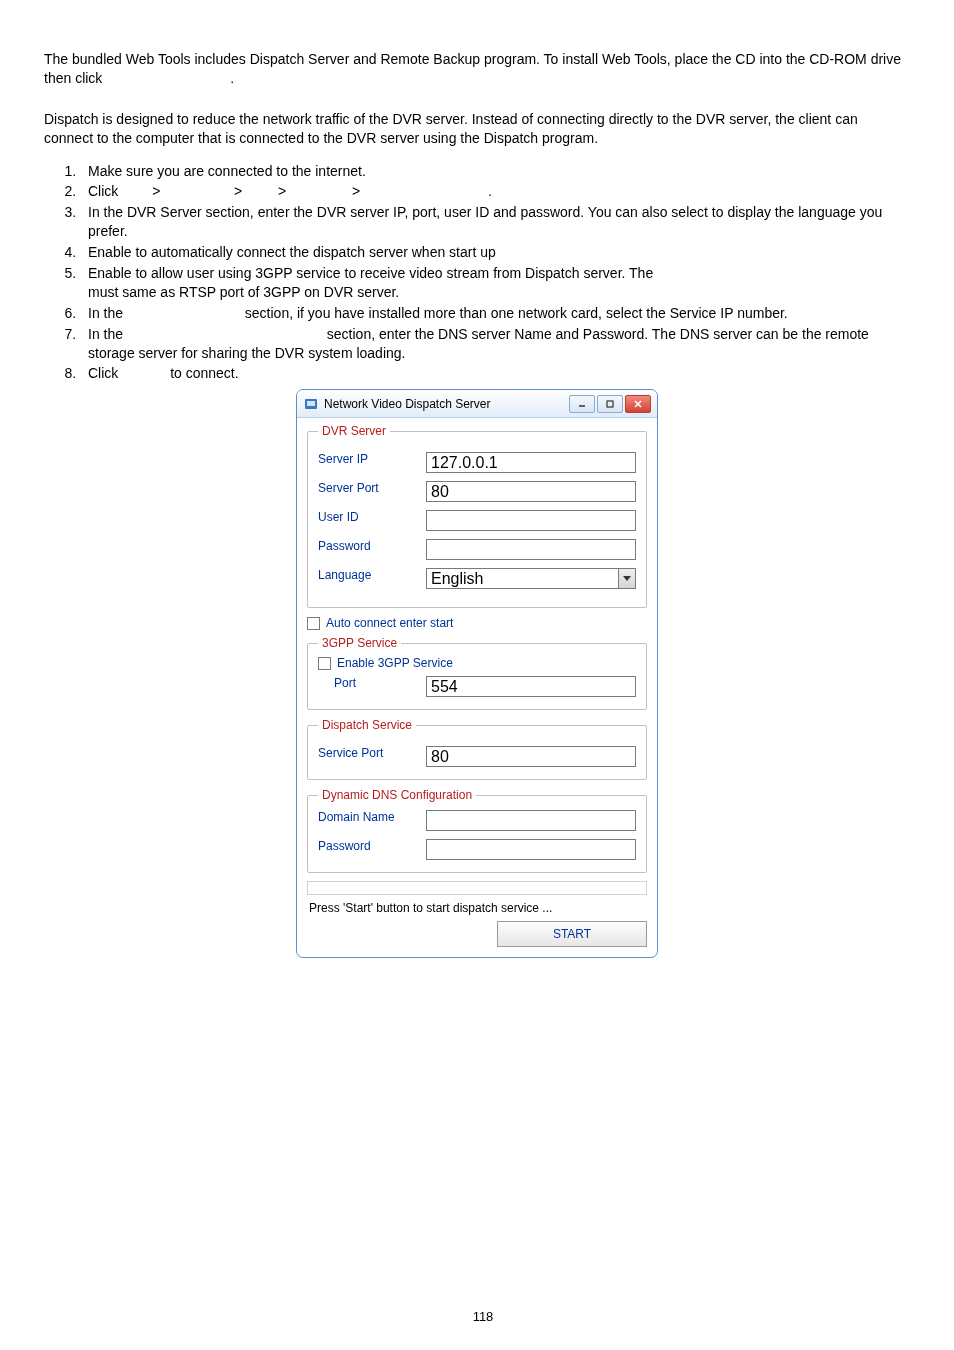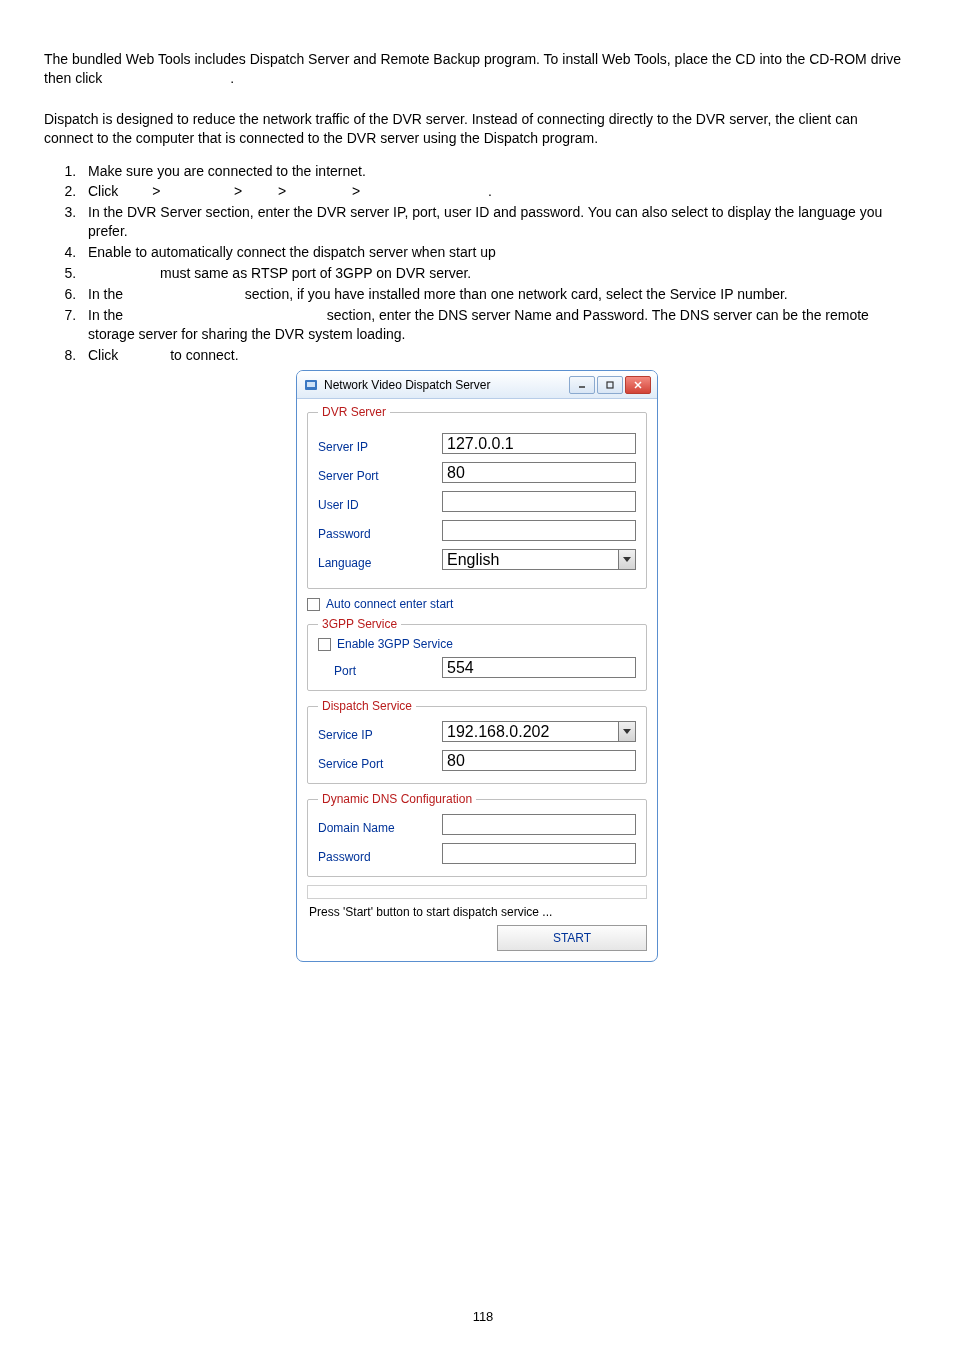--- a/index.html
+++ b/index.html
@@ -68,23 +68,22 @@
     margin-bottom: 8px;
     padding: 6px 10px 10px 10px;
   }
   fieldset.group > legend {
     font-size: 12px;
     color: #b91c1c;
     padding: 0 4px;
   }
   .row {
     display: flex;
-    align-items: flex-end;
+    align-items: flex-start;
     margin: 8px 0;
-    gap: 16px;
   }
   .row-label {
     width: 108px;
     font-size: 12px;
     color: #003399;
   }
   .row-field { flex: 1; }
   input[type="text"].fld, input[type="password"].fld {
     width: 100%;
     height: 21px;
@@ -175,21 +174,22 @@
     <span style="display:inline-block; width:54px;"></span>
     <span class="crumb-sep">&gt;</span>
     <span style="display:inline-block; width:118px;"></span>
     <span>.</span>
   </li>
   <li><span>In the DVR Server section, enter the DVR server IP, port, user ID and password. You can also select to display the language you prefer.</span></li>
   <li>
     <div class="indent-sub">Enable to automatically connect the dispatch server when start up</div>
   </li>
   <li>
-    <div style="margin-left:72px;">must same as RTSP port of 3GPP on DVR server.</div>
+    <div class="indent-sub">Enable to allow user using 3GPP service to receive video stream from Dispatch server. The</div>
+    <div style="">must same as RTSP port of 3GPP on DVR server.</div>
   </li>
   <li>
     <span>In the</span>
     <span style="display:inline-block; width:114px;"></span>
     <span>section, if you have installed more than one network card, select the Service IP number.</span>
   </li>
   <li>
     <span>In the</span>
     <span style="display:inline-block; width:196px;"></span>
     <span>section, enter the DNS server Name and Password. The DNS server can be the remote storage server for sharing the DVR system loading.</span>
@@ -275,33 +275,20 @@
         <span>Enable 3GPP Service</span>
       </div>
       <div class="row" style="margin-top:2px; margin-bottom:2px;">
         <div class="row-label" style="padding-left:16px;">Port</div>
         <div class="row-field"><input type="text" class="fld" value="554" style=""></div>
       </div>
     </fieldset>
 
     <fieldset class="group">
       <legend>Dispatch Service</legend>
-      <div class="row" style="margin-top:2px;">
-        <div class="row-label">Service IP</div>
-        <div class="row-field">
-          <div class="select-wrap">
-            <input type="text" class="fld" readonly="" value="192.168.0.202" style="">
-            <div class="select-arrow">
-              <svg viewBox="0 0 8 5">
-                  <polygon points="0,0 8,0 4,5" fill="#333"></polygon>
-                </svg>
-            </div>
-          </div>
-        </div>
-      </div>
       <div class="row" style="margin-bottom:2px;">
         <div class="row-label">Service Port</div>
         <div class="row-field"><input type="text" class="fld" value="80" style=""></div>
       </div>
     </fieldset>
 
     <fieldset class="group">
       <legend>Dynamic DNS Configuration</legend>
       <div class="row" style="margin-top:2px;">
         <div class="row-label">Domain Name</div>

